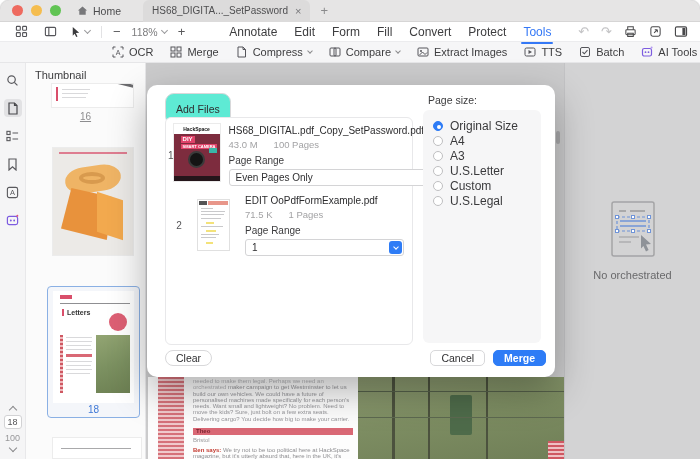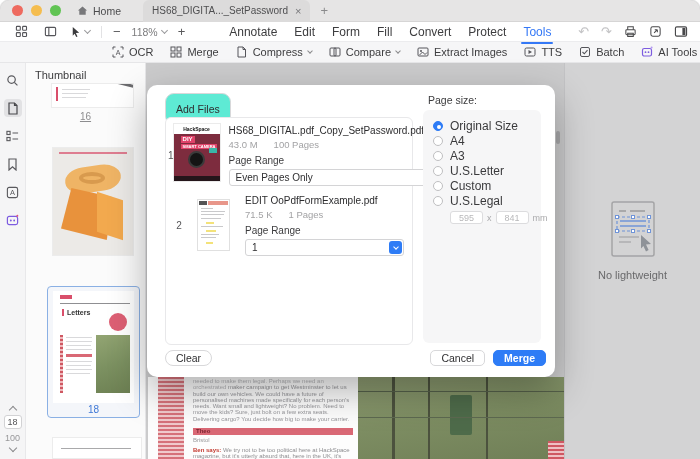--- a/index.html
+++ b/index.html
@@ -485,21 +485,21 @@
           <rect x="36.5" y="14.5" width="3" height="3" fill="#fff" stroke="#6f94d8" stroke-width="1"></rect>
           <rect x="20.5" y="14.5" width="3" height="3" fill="#fff" stroke="#6f94d8" stroke-width="1"></rect>
           <rect x="4.5" y="28.5" width="3" height="3" fill="#fff" stroke="#6f94d8" stroke-width="1"></rect>
           <rect x="36.5" y="28.5" width="3" height="3" fill="#fff" stroke="#6f94d8" stroke-width="1"></rect>
           <rect x="20.5" y="28.5" width="3" height="3" fill="#fff" stroke="#6f94d8" stroke-width="1"></rect>
           <line x1="8" y1="36" x2="28" y2="36" stroke="#aeaeb0" stroke-width="1.6"></line>
           <line x1="8" y1="41" x2="20" y2="41" stroke="#aeaeb0" stroke-width="1.6"></line>
           <path d="M30 34 L40 43 L35 43.6 L37.6 49 L35 50.4 L32.4 45 L30 47.4 Z" fill="#8e9298"></path>
         </svg>
       </span>
-      <span class="noann">No lightweight</span>
+      <span class="noann">No orchestrated</span>
     </div>
   </div>
 
   <div class="modal">
     <div class="addfiles">Add Files</div>
 
     <div class="filelist">
 
       <div class="frow">
         <span class="fnum">1</span>
@@ -584,26 +584,20 @@
         <span>U.S.Letter</span>
       </div>
       <div class="psrow">
         <span class="radio"></span>
         <span>Custom</span>
       </div>
       <div class="psrow">
         <span class="radio"></span>
         <span>U.S.Legal</span>
       </div>
-      <div class="customrow">
-        <input class="cinput" disabled="" value="595" style="">
-        <span>x</span>
-        <input class="cinput" disabled="" value="841" style="">
-        <span>mm</span>
-      </div>
     </div>
 
     <div class="btnrow">
       <span class="btn">Clear</span>
       <span class="btn cancel">Cancel</span>
       <span class="btn merge">Merge</span>
     </div>
   </div>
 
 </div>

